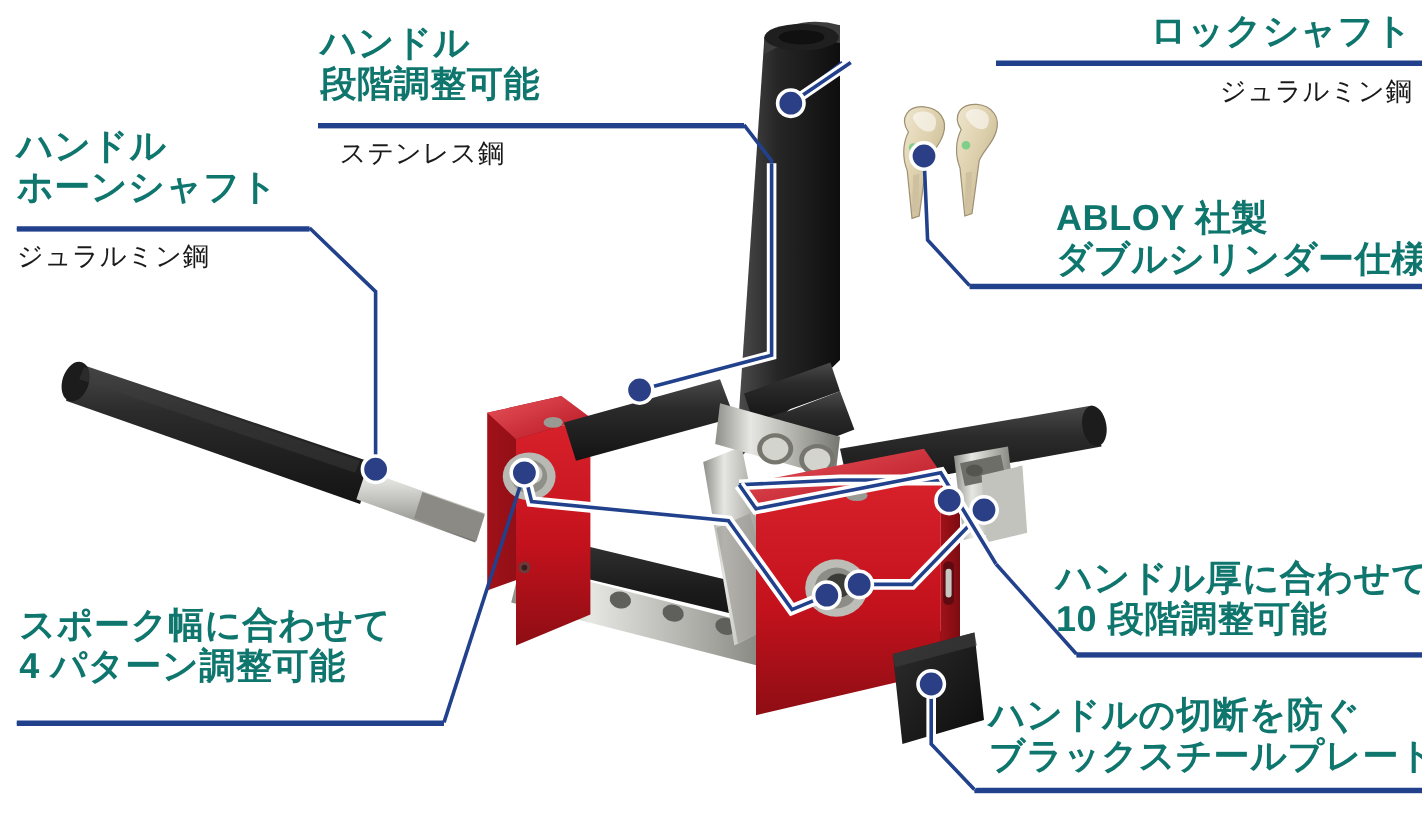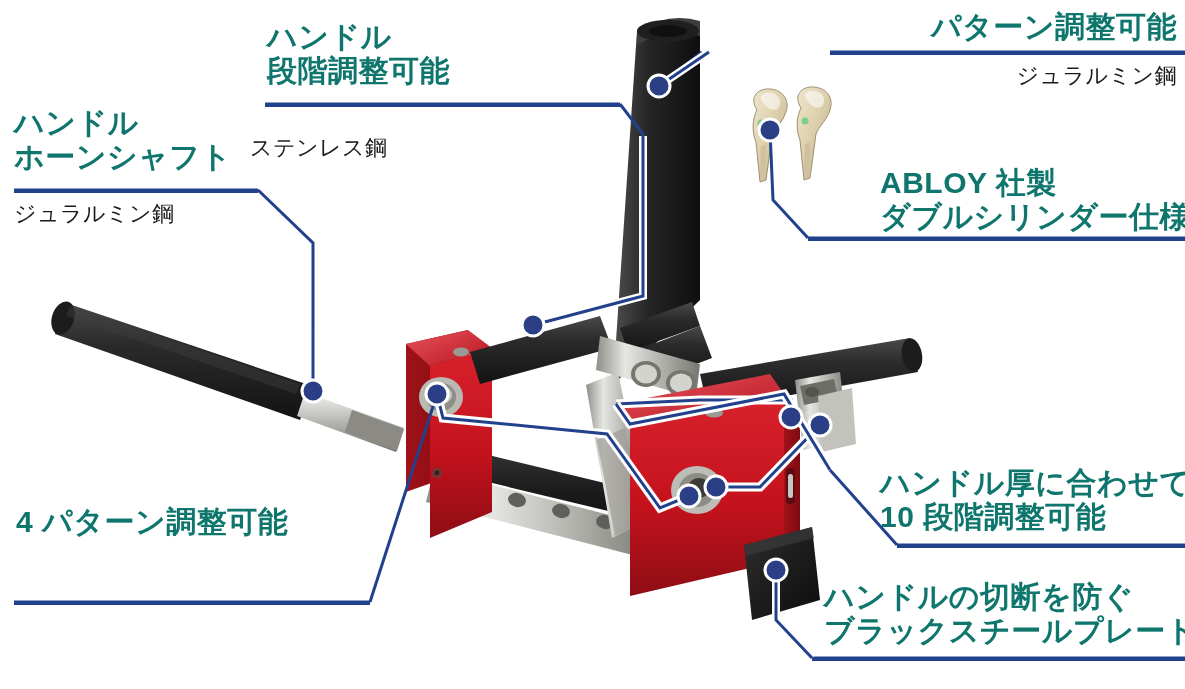--- a/index.html
+++ b/index.html
@@ -327,45 +327,46 @@
   <div class="rule" style="left:14px;  top:190px; width:244px;"></div>
   <div class="rule" style="left:808px; top:238px; width:377px;"></div>
   <div class="rule" style="left:14px;  top:602px; width:356px;"></div>
   <div class="rule" style="left:897px; top:545px; width:288px;"></div>
   <div class="rule" style="left:812px; top:658px; width:373px;"></div>
 
   <div class="callout align-left" style="left:267px; top:20px;">
     <span class="title">ハンドル</span>
     <span class="title">段階調整可能</span>
   </div>
-  <div class="callout align-left" style="left:250px; top:112px;margin-top:20px;">
+  <div class="callout align-left" style="left:283px; top:112px;">
     <span class="sub">ステンレス鋼</span>
   </div>
 
   <div class="callout align-right" style="right:8px; top:10px;">
-    <span class="title">パターン調整可能</span>
+    <span class="title">ロックシャフト</span>
   </div>
   <div class="callout align-right" style="right:8px; top:60px;">
     <span class="sub">ジュラルミン鋼</span>
   </div>
 
   <div class="callout align-left" style="left:14px; top:106px;">
     <span class="title">ハンドル</span>
     <span class="title">ホーンシャフト</span>
   </div>
   <div class="callout align-left" style="left:14px; top:198px;">
     <span class="sub">ジュラルミン鋼</span>
   </div>
 
   <div class="callout align-left" style="left:880px; top:166px;">
     <span class="title">ABLOY 社製</span>
     <span class="title">ダブルシリンダー仕様</span>
   </div>
 
   <div class="callout align-left" style="left:16px; top:505px;">
+    <span class="title">スポーク幅に合わせて</span>
     <span class="title">4 パターン調整可能</span>
   </div>
 
   <div class="callout align-left" style="left:880px; top:466px;">
     <span class="title">ハンドル厚に合わせて</span>
     <span class="title">10 段階調整可能</span>
   </div>
 
   <div class="callout align-left" style="left:824px; top:580px;">
     <span class="title">ハンドルの切断を防ぐ</span>

